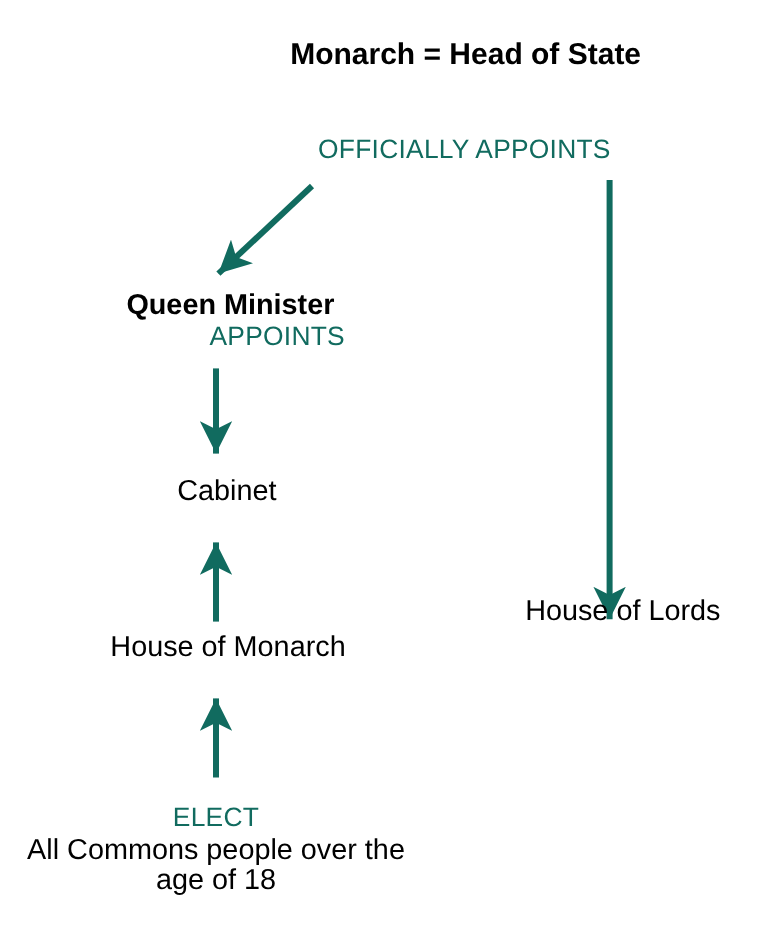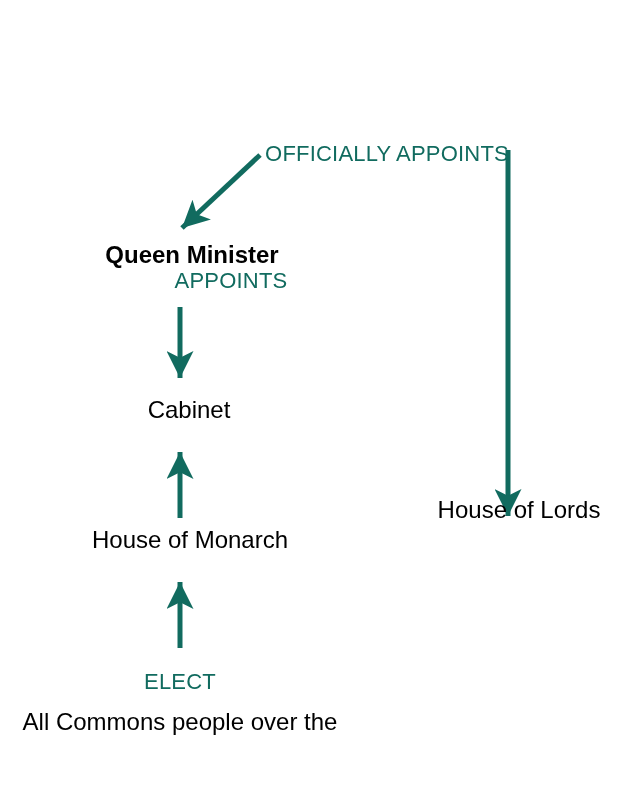--- a/index.html
+++ b/index.html
@@ -19,21 +19,21 @@
     color: #000000;
     font-size: 24px;
     line-height: 1.12;
     text-align: center;
   }
   .bold { font-weight: bold; }
   .teal { color: var(--accent, #116B5F); font-size: 22px; letter-spacing: 0.2px; }
 
   #monarch-title      { left: 388px; top: 45px;  font-size: 25px; }
   #monarch-subtitle   { left: 393px; top: 71px; }
-  #officially-appoints{ left: 387px; top: 125px; margin-top: 29px; }
+  #officially-appoints{ left: 387px; top: 125px; }
   #prime-minister     { left: 192px; top: 255px; }
   #appoints           { left: 188px; top: 281px; margin-left: 43px; }
   #cabinet            { left: 189px; top: 410px; }
   #house-of-commons   { left: 190px; top: 540px; }
   #house-of-lords     { left: 519px; top: 510px; }
   #elect              { left: 180px; top: 682px; }
   #electorate         { left: 180px; top: 721px; line-height: 25px; }
   #electorate span    { display: block; }
 </style>
 </head>
@@ -52,33 +52,35 @@
 
     <line x1="508" y1="150" x2="508" y2="516" stroke-width="5" marker-end="url(#arrowhead)" stroke="#116B5F"></line>
 
     <line x1="180" y1="307" x2="180" y2="378" stroke-width="5" marker-end="url(#arrowhead)" stroke="#116B5F"></line>
 
     <line x1="180" y1="518" x2="180" y2="452" stroke-width="5" marker-end="url(#arrowhead)" stroke="#116B5F"></line>
 
     <line x1="180" y1="648" x2="180" y2="582" stroke-width="5" marker-end="url(#arrowhead)" stroke="#116B5F"></line>
   </svg>
 
+  <div class="label bold" id="monarch-title">Monarch = Head of State</div>
 
 
   <div class="label teal" id="officially-appoints">OFFICIALLY APPOINTS</div>
 
   <div class="label bold" id="prime-minister">Queen Minister</div>
 
   <div class="label teal" id="appoints">APPOINTS</div>
 
   <div class="label" id="cabinet">Cabinet</div>
 
   <div class="label" id="house-of-commons">House of Monarch</div>
 
   <div class="label" id="house-of-lords">House of Lords</div>
 
   <div class="label teal" id="elect">ELECT</div>
 
   <div class="label" id="electorate">
     <span>All Commons people over the</span>
+    <span>age of 18</span>
   </div>
 
 </div>
 
 </body></html>

